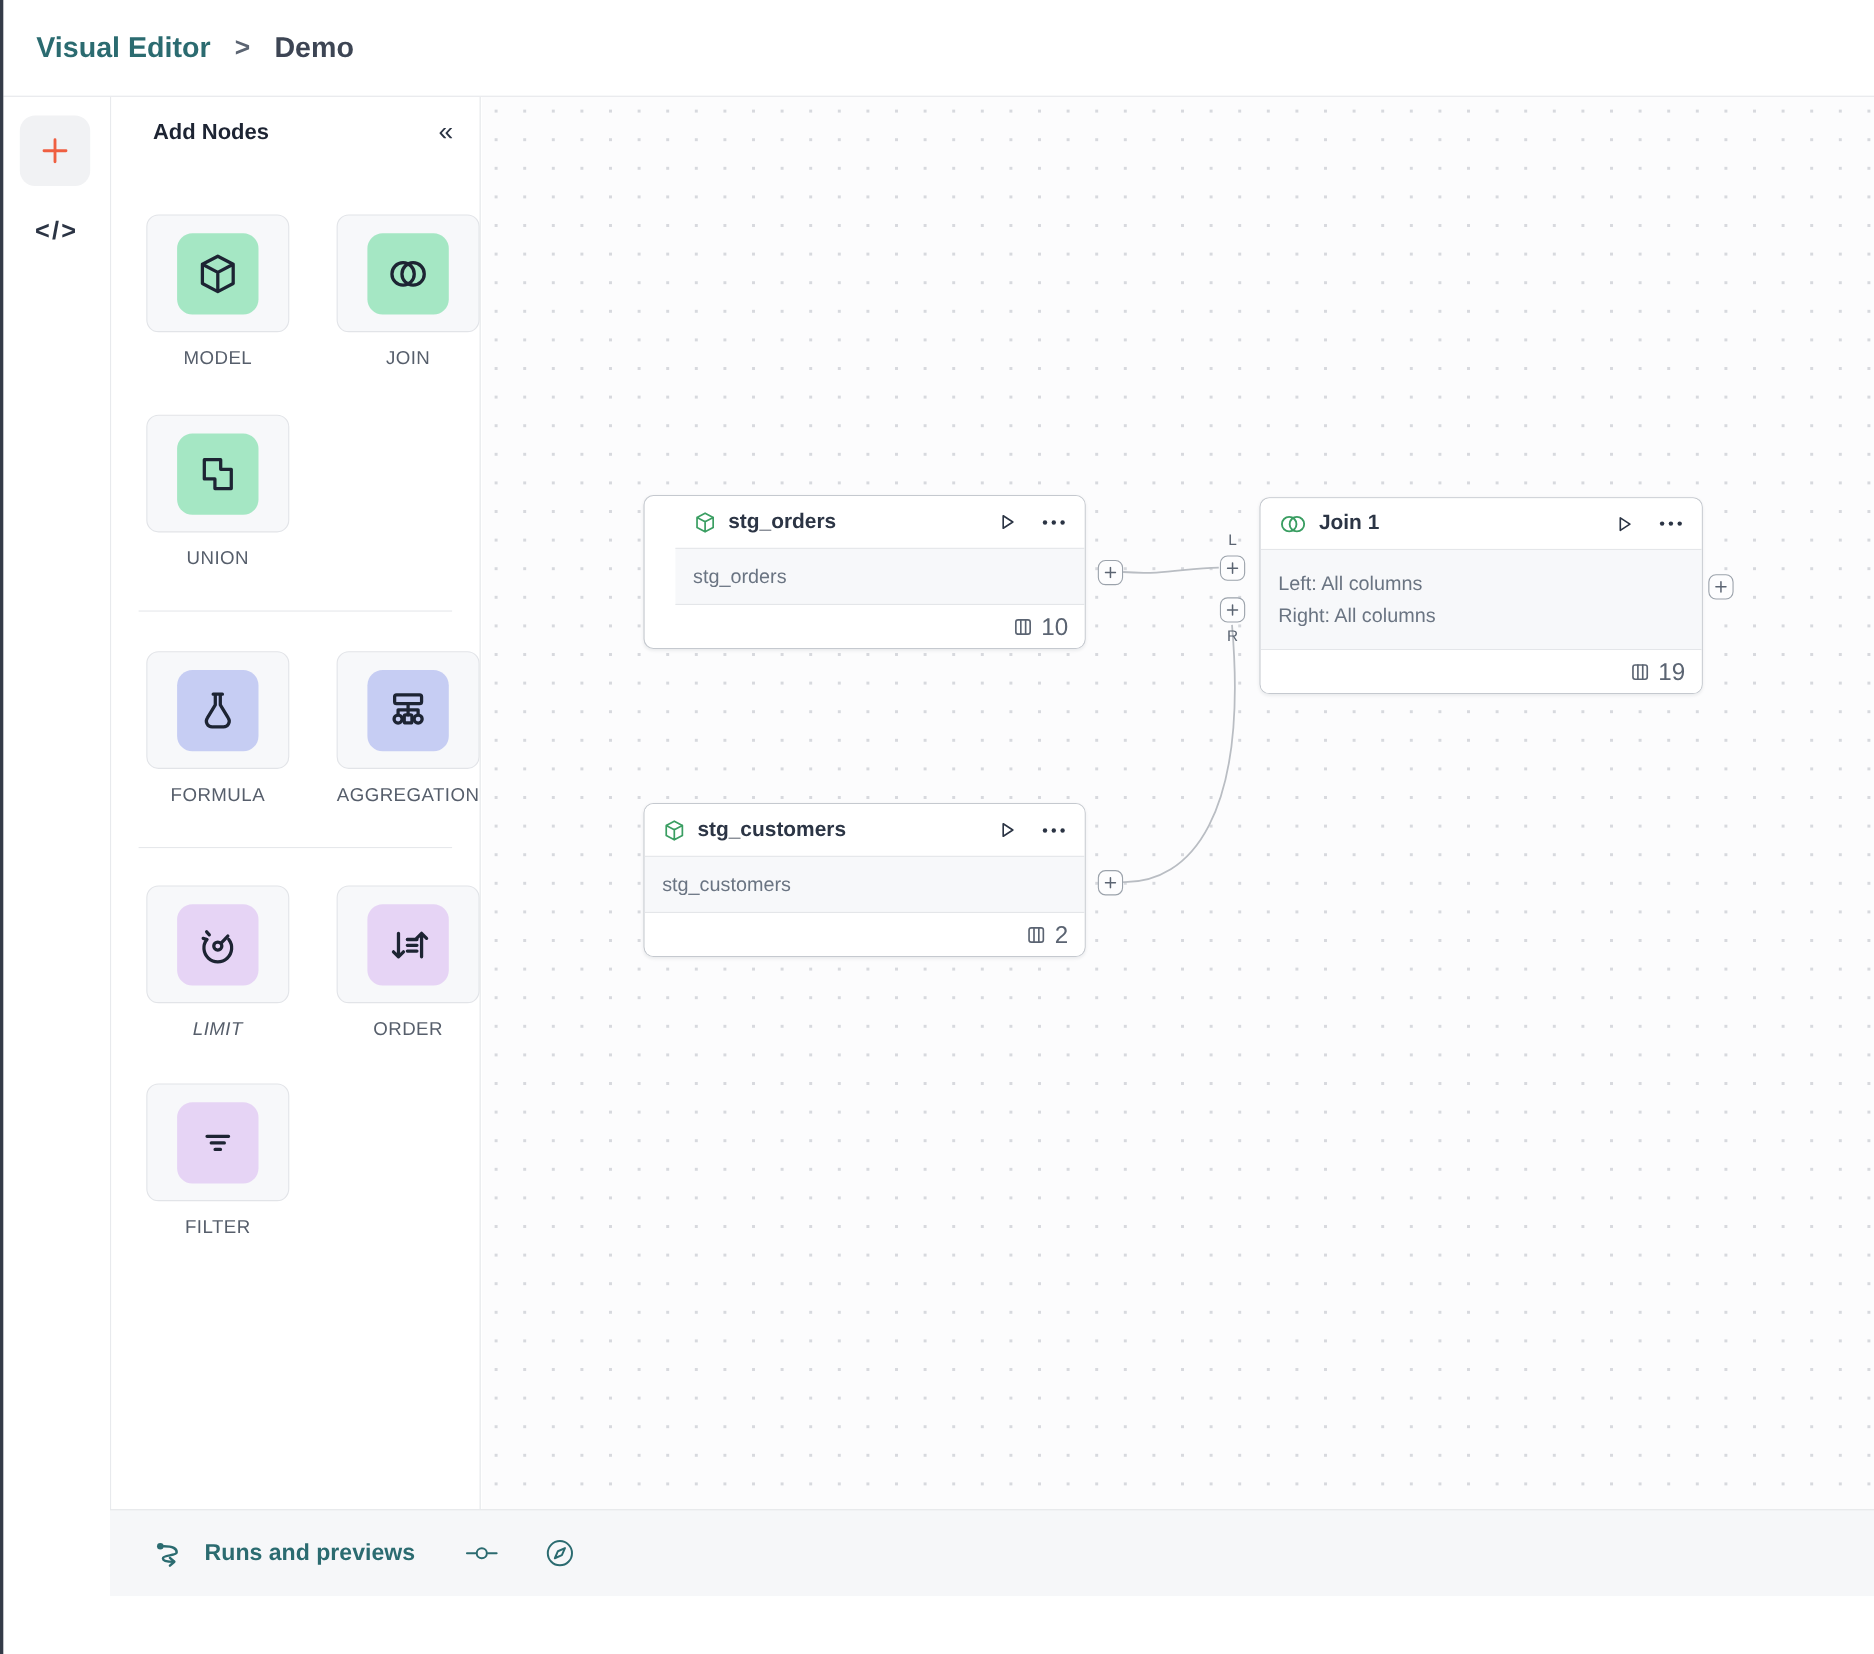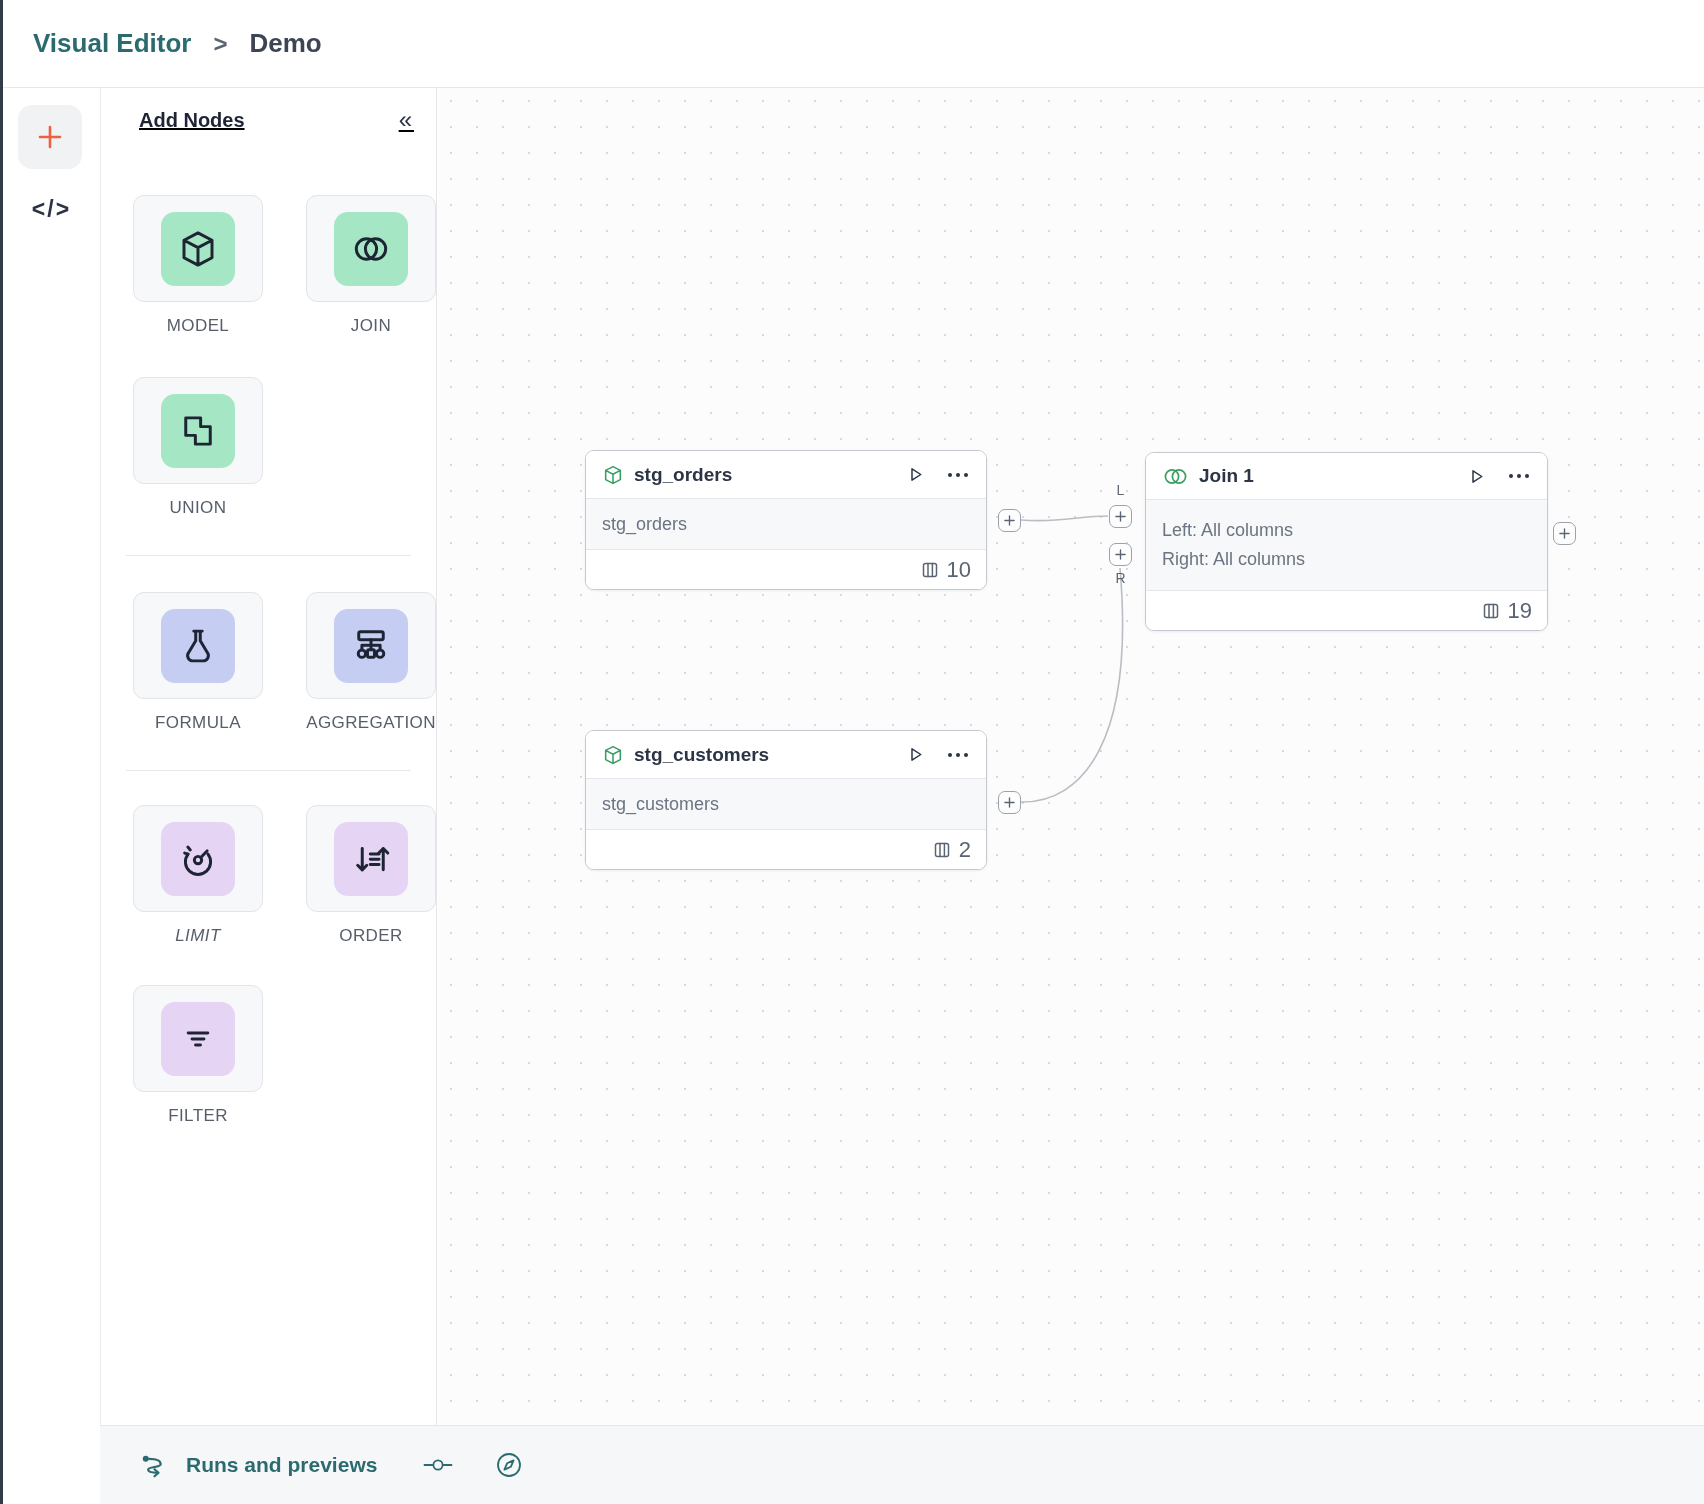--- a/index.html
+++ b/index.html
@@ -21,21 +21,21 @@
   .rail { position:absolute; left:3px; top:88px; width:97px; height:1337px; background:#ffffff; z-index:7; }
   .rail-add { position:absolute; left:15px; top:17px; width:64px; height:64px; background:#f1f2f4;
               border-radius:14px; display:flex; align-items:center; justify-content:center; cursor:pointer; }
   .rail-code { position:absolute; left:0; top:108px; width:97px; text-align:center; color:#2b3444;
                font-size:23px; font-weight:700; letter-spacing:2px; cursor:pointer; }
 
   
   .palette { position:absolute; left:100px; top:88px; width:337px; height:1337px; background:#ffffff;
              border-left:1px solid #e8eaed; border-right:1px solid #e3e5e8; z-index:7; }
   .palette-head { position:absolute; left:0; top:0; width:100%; height:64px; display:flex;
-                  align-items:center; justify-content:space-between; padding:0 22px 0 38px;text-decoration:underline; }
+                  align-items:center; justify-content:space-between; padding:0 22px 0 38px; }
   .palette-title { font-size:20px; font-weight:700; color:#1d2433; }
   .palette-collapse { font-size:24px; color:#2b3444; cursor:pointer; letter-spacing:2px; }
   .pwrap { position:absolute; width:130px; display:flex; flex-direction:column; align-items:center; }
   .pcard { width:130px; height:107px; background:#f7f8fa; border:1px solid #e2e4e8; border-radius:11px;
            display:flex; align-items:center; justify-content:center; cursor:pointer; }
   .pic { width:74px; height:74px; border-radius:14px; display:flex; align-items:center; justify-content:center; }
   .pic svg { width:42px; height:42px; }
   .pic-green { background:#a5e7c4; }
   .pic-blue  { background:#c6cdf3; }
   .pic-purple{ background:#e6d4f5; }
@@ -63,21 +63,21 @@
   .node-footer { height:39px; display:flex; align-items:center; justify-content:flex-end; padding:0 15px;
                  color:#5b6472; font-size:22px; background:#ffffff; }
   .node-footer .colicon { display:flex; margin-right:8px; }
 
   
   .handle { position:absolute; width:23px; height:23px; background:#fdfdfe; border:1.4px solid #9ba2ab;
             border-radius:7px; display:flex; align-items:center; justify-content:center; z-index:4; cursor:pointer; }
   .port-label { position:absolute; width:23px; text-align:center; font-size:14px; color:#5b6472; z-index:4; }
 
   
-  .bottombar { position:absolute; left:100px; top:1425px; width:1604px; height:79px; background:#f6f7f9;
+  .bottombar { position:absolute; left:100px; top:1372px; width:1604px; height:79px; background:#f6f7f9;
                border-top:1px solid #e4e6e9; display:flex; align-items:center; z-index:8; }
   .runs-btn { display:flex; align-items:center; margin-left:40px; cursor:pointer; }
   .runs-label { color:#2b6b70; font-size:21px; font-weight:700; margin-left:16px; }
   .bb-icon { display:flex; align-items:center; cursor:pointer; }
   svg.stroke-dark  { stroke:#1d2433; fill:none; stroke-width:1.7; stroke-linecap:round; stroke-linejoin:round; }
   svg.stroke-green { stroke:#3a9e62; fill:none; stroke-width:1.7; stroke-linecap:round; stroke-linejoin:round; }
   svg.stroke-slate { stroke:#2b3444; fill:none; stroke-width:1.7; stroke-linecap:round; stroke-linejoin:round; }
   svg.stroke-gray  { stroke:#5b6472; fill:none; stroke-width:1.5; stroke-linecap:round; stroke-linejoin:round; }
   svg.stroke-teal  { stroke:#2b6b70; fill:none; stroke-width:1.8; stroke-linecap:round; stroke-linejoin:round; }
 </style>
@@ -102,21 +102,21 @@
     <div class="rail-code">&lt;/&gt;</div>
   </div>
 
   <div class="canvas"></div>
 
   <svg class="edges" viewBox="0 0 1704 1504">
     <path d="M1021 520 C1060 523 1078 516 1108 516"></path>
     <path d="M1021 802 C1082 803 1135 742 1120 568"></path>
   </svg>
 
-  <div class="node" style="left:585px; top:450px; width:402px;">
+  <div class="node" style="left:585px; top:450px; width:402px;padding-left:28px;">
     <div class="node-header">
       <span class="nicon">
         <svg class="stroke-green" width="22" height="22" viewBox="0 0 24 24">
             <path d="M12 2.8 20 7 v10 L12 21.2 4 17 V7 Z M4 7 12 11.2 20 7 M12 11.2 V21.2"></path>
           </svg>
       </span>
       <span class="ntitle">stg_orders</span>
       <span class="spacer"></span>
       <span class="nbtn">
         <svg class="stroke-slate" width="21" height="21" viewBox="0 0 24 24">

